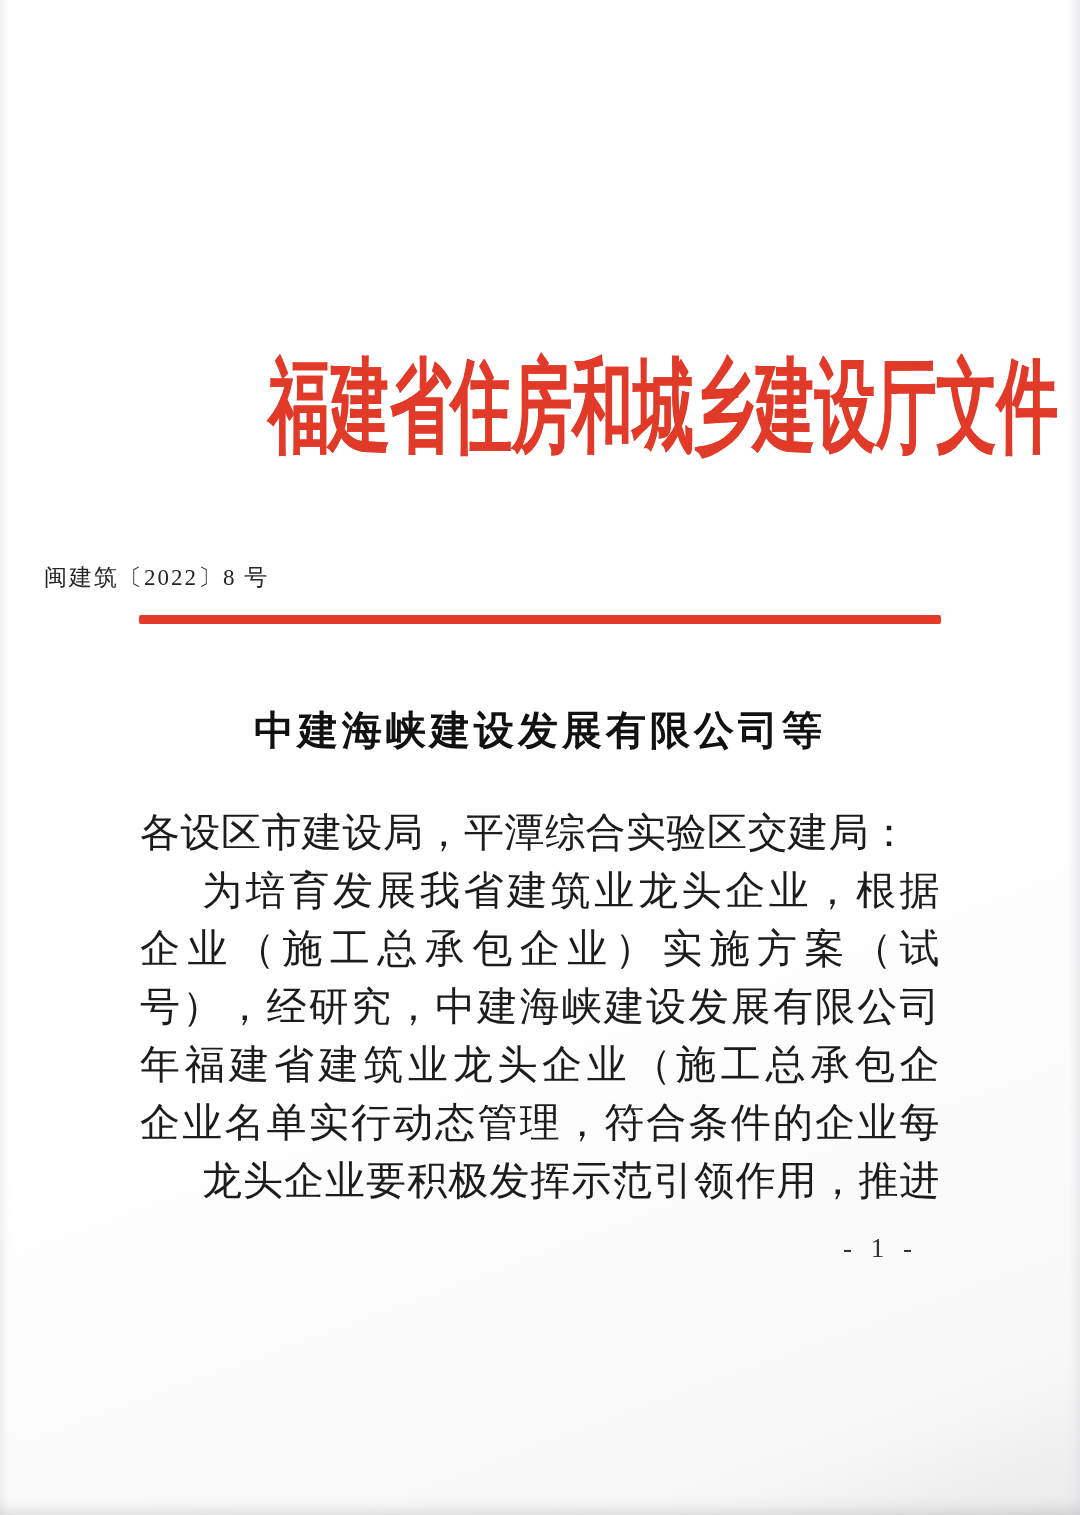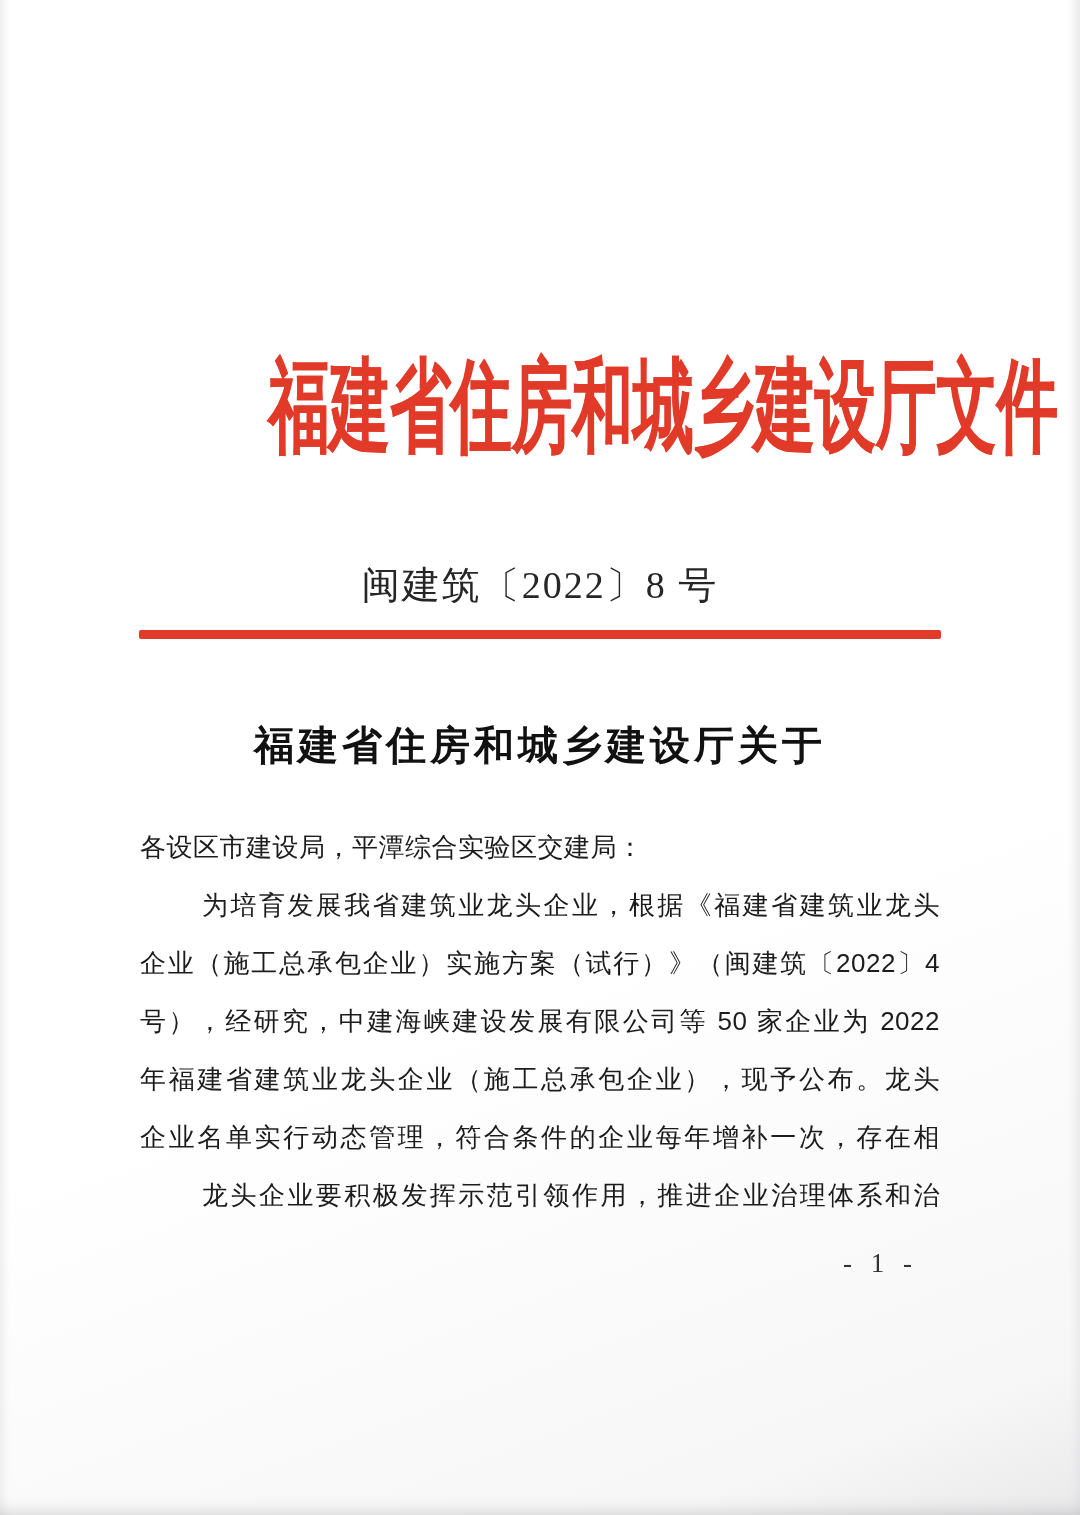--- a/index.html
+++ b/index.html
@@ -37,26 +37,27 @@
     color: var(--accent, #e23a28);
     transform: scaleX(0.595);
     transform-origin: center center;
     letter-spacing: 0;
     text-shadow: 1px 0 0 currentColor;
   }
 
   
   .doc-number {
     margin-top: 104px;
-    text-align: center;
+    text-align: left;
     font-family: "Liberation Serif", serif;
-    font-size: 38px;
+    font-size: 23px;
     line-height: 1;
     color: #262626;
     letter-spacing: 2px;
+    padding-left: 44px;
   }
 
   
   .red-rule {
     width: 802px;
     height: 9px;
     margin: 26px auto 0 auto;
     background: var(--accent, #e23a28);
     border-radius: 2px;
   }
@@ -69,21 +70,21 @@
     font-size: 40px;
     line-height: 53px;
     color: #111111;
     letter-spacing: 4px;
   }
 
   
   .doc-body {
     width: 800px;
     margin: 46px auto 0 auto;
-    font-size: 26px;
+    font-size: 40px;
     color: #1c1c1c;
   }
   .body-line {
     height: 58px;
     line-height: 58px;
     white-space: nowrap;
     overflow: hidden;
     letter-spacing: 0.5px;
   }
   .body-line.justify {
@@ -115,21 +116,21 @@
 
   <div class="letterhead-wrap">
     <div class="letterhead">福建省住房和城乡建设厅文件</div>
   </div>
 
   <div class="doc-number">闽建筑〔2022〕8 号</div>
 
   <div class="red-rule"></div>
 
   <div class="doc-title">
-    <div>福建省住房和城乡建设厅关于</div>
+    <div>中建海峡建设发展有限公司等</div>
   </div>
 
   <div class="doc-body">
       <div class="body-line">各设区市建设局，平潭综合实验区交建局：</div>
       <div class="body-line indent justify">为培育发展我省建筑业龙头企业，根据《福建省建筑业龙头</div>
       <div class="body-line justify">企业（施工总承包企业）实施方案（试行）》（闽建筑〔2022〕4</div>
       <div class="body-line justify">号），经研究，中建海峡建设发展有限公司等 50 家企业为 2022</div>
       <div class="body-line justify">年福建省建筑业龙头企业（施工总承包企业），现予公布。龙头</div>
       <div class="body-line justify">企业名单实行动态管理，符合条件的企业每年增补一次，存在相</div>
       <div class="body-line indent justify">龙头企业要积极发挥示范引领作用，推进企业治理体系和治</div>

